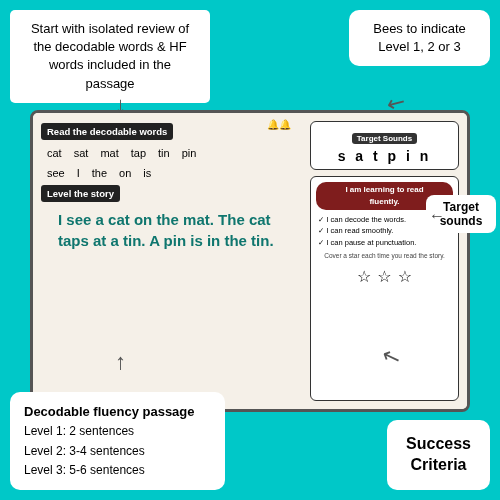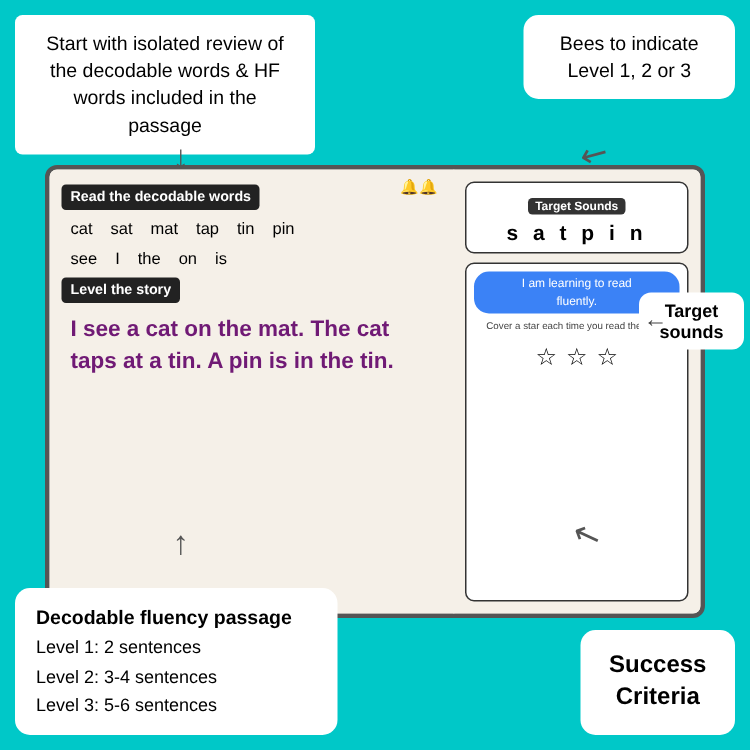--- a/index.html
+++ b/index.html
@@ -124,21 +124,22 @@
       font-size: 11px;
       font-weight: normal;
     }
 
     
     .story-text {
       font-size: 15px;
       font-weight: bold;
       line-height: 1.4;
       padding: 4px 6px;
-      color: #701a75;
+      color: #0f766e;
+      margin-left: 11px;
     }
 
     
     .target-sounds-box {
       background: white;
       border: 1.5px solid #333;
       border-radius: 6px;
       padding: 5px 8px;
       text-align: center;
     }
@@ -190,24 +191,24 @@
       background: white;
       border: 1.5px solid #333;
       border-radius: 6px;
       padding: 5px;
       font-size: 7.5px;
       line-height: 1.5;
       flex: 1;
     }
 
     .learning-box-title {
-      background: #3b82f6;
+      background: #7f1d1d;
       color: white;
       font-size: 8px;
-      font-weight: normal;
+      font-weight: bold;
       border-radius: 10px;
       padding: 2px 20px;
       text-align: center;
       margin-bottom: 4px;
     }
 
     .learning-box-items {
       list-style: none;
       padding-left: 2px;
     }
@@ -344,20 +345,25 @@
 
   <div class="slide-right">
 
     <div class="target-sounds-box">
       <div class="target-sounds-label">Target Sounds</div>
       <div class="target-sounds-letters">s a t p i n</div>
     </div>
 
     <div class="learning-box">
       <div class="learning-box-title">I am learning to read fluently.</div>
+      <ul class="learning-box-items">
+        <li>I can decode the words.</li>
+        <li>I can read smoothly.</li>
+        <li>I can pause at punctuation.</li>
+      </ul>
       <div class="cover-text">Cover a star each time you read the story.</div>
       <div class="stars-row">
         <span>☆</span>
         <span>☆</span>
         <span>☆</span>
       </div>
     </div>
   </div>
 
   <div class="slide-icons">🔔🔔</div>

